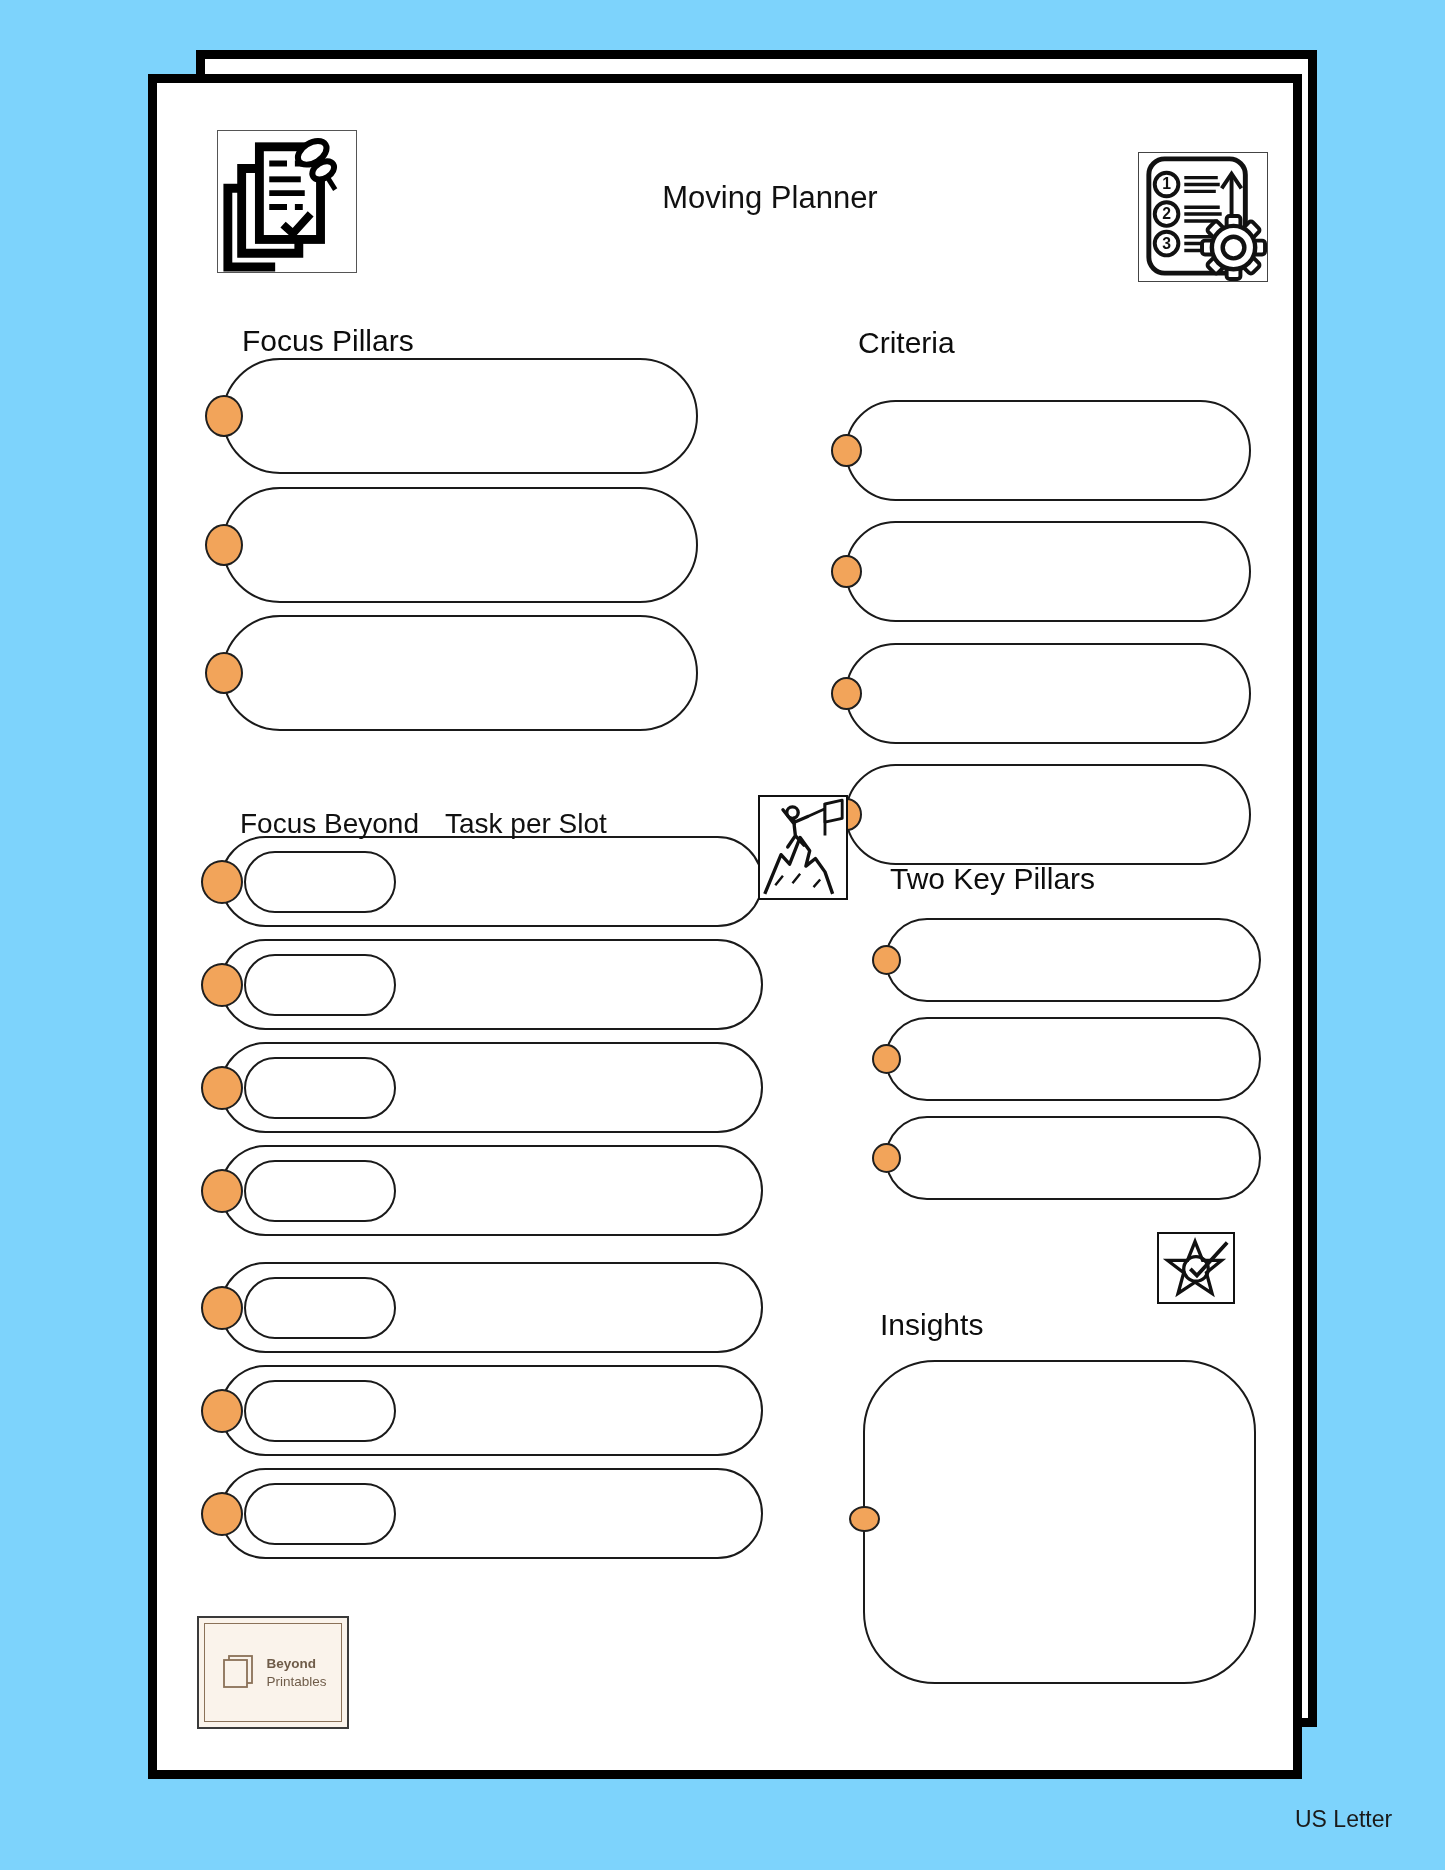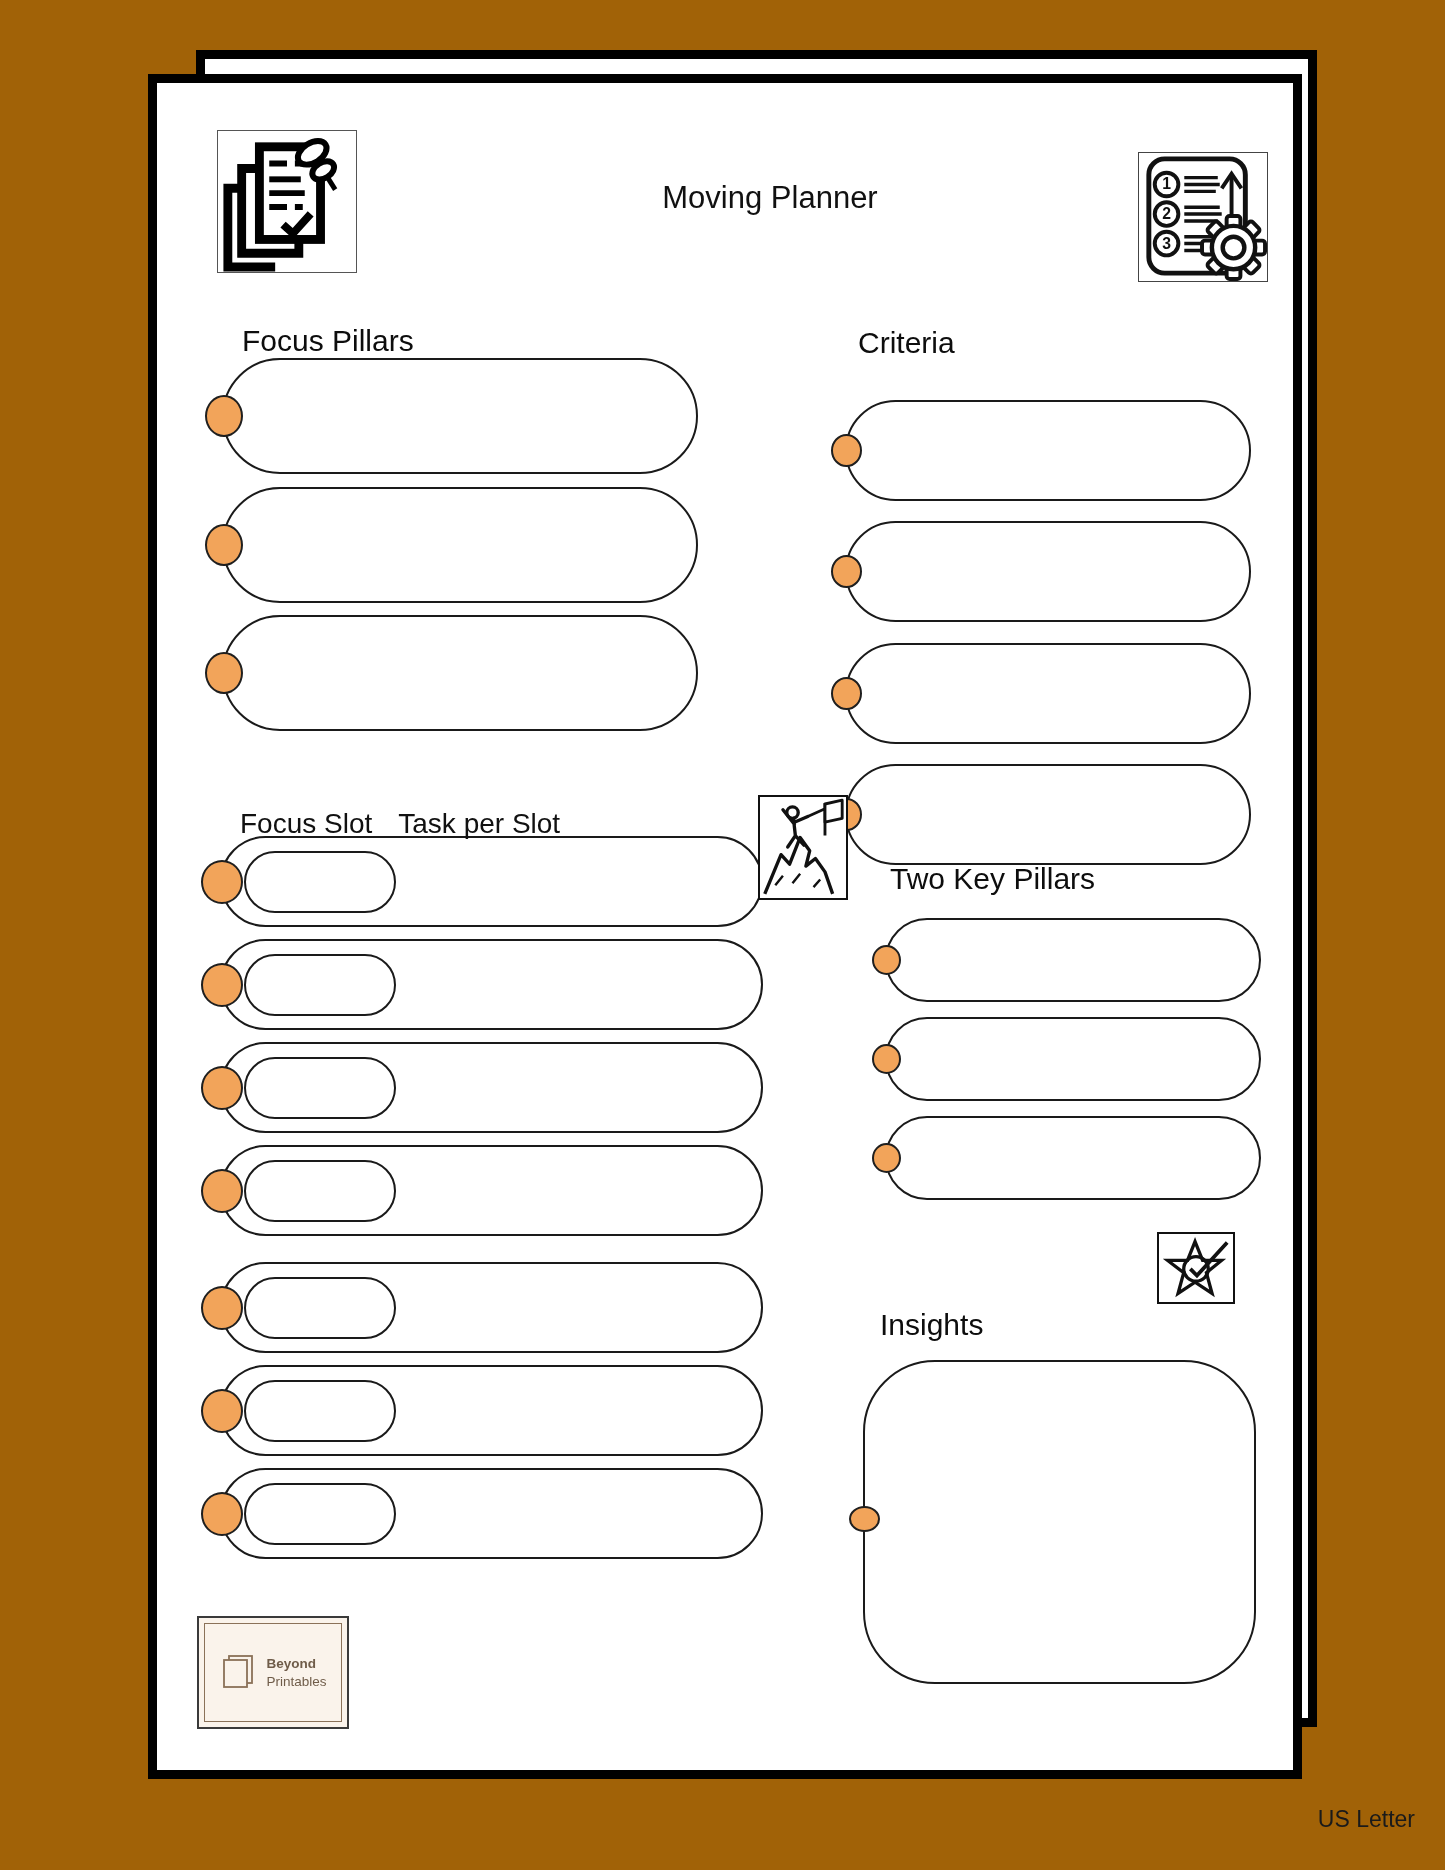--- a/index.html
+++ b/index.html
@@ -1,37 +1,37 @@
 <!DOCTYPE html>
 <html style="--accent-orange: #F2A45A; --shape-border: #1A1A1A; --page-border: #000000; --logo-background: #FAF3EB; --logo-accent: #8A7158;"><head>
 <meta charset="utf-8">
 <style>
   html,body{margin:0;padding:0;background:#fff}
   body{font-family:"Liberation Sans",sans-serif;color:#111}
-  .canvas{position:relative;width:1445px;height:1870px;background:#a16207;overflow:hidden}
+  .canvas{position:relative;width:1445px;height:1870px;background:#7dd3fc;overflow:hidden}
   .page{position:absolute;background:#fff;border:9px solid var(--page-border,#000);box-sizing:border-box}
   .label{position:absolute;font-size:30px;color:#0d0d0d;white-space:nowrap;z-index:3}
   .pill{position:absolute;background:#fff;border:2px solid var(--shape-border,#1a1a1a);box-sizing:border-box;z-index:2}
   .dot{position:absolute;background:var(--accent-orange,#F2A45A);border:2px solid #1f1f1f;border-radius:50%;box-sizing:border-box;z-index:4}
   .dot.fp{width:38px;height:42px;left:-19px;top:50%;margin-top:-21px}
   .dot.cr{width:31px;height:33px;left:-16px;top:50%;margin-top:-17px}
   .dot.fs{width:42px;height:44px;left:-21px;top:50%;margin-top:-22px}
   .dot.ki{width:29px;height:30px;left:-15px;top:50%;margin-top:-15px}
   .dot.db{width:31px;height:26px;left:-16px;top:45%}
   .fp-pill{left:222px;width:476px;height:116px;border-radius:58px}
   .cr-pill{left:845px;width:406px;height:101px;border-radius:51px}
   .fs-row{left:220px;width:543px;height:91px;border-radius:46px}
   .fs-inner{position:absolute;left:22px;top:50%;transform:translateY(-50%);width:152px;height:62px;background:#fff;border:2px solid var(--shape-border,#1a1a1a);border-radius:31px;box-sizing:border-box}
   .ki-pill{left:885px;width:376px;height:84px;border-radius:42px}
   .iconbox{position:absolute;background:#fff;box-sizing:border-box;z-index:3}
   .iconbox svg{display:block;width:100%;height:100%}
   .fs-header{position:absolute;left:240px;top:808px;display:flex;gap:26px;font-size:28px;z-index:5;white-space:nowrap}
   .footer-url{position:absolute;left:435px;top:1737px;width:500px;text-align:center;font-size:24px;z-index:3}
   .footer-url span{text-decoration:underline;text-underline-offset:5px}
-  .size-label{position:absolute;left:1295px;top:1806px;width:120px;text-align:right;font-size:23px;color:#1a1a1a}
+  .size-label{position:absolute;left:1295px;top:1806px;width:120px;text-align:left;font-size:23px;color:#1a1a1a}
   .logo{position:absolute;left:197px;top:1616px;width:152px;height:113px;background:var(--logo-background,#FAF3EB);border:2px solid #3a3a3a;box-sizing:border-box;z-index:3}
   .logo .inner-frame{position:absolute;inset:5px;border:1px solid var(--logo-accent,#8A7158)}
   .logo .content{position:absolute;inset:0;display:flex;align-items:center;justify-content:center;gap:7px}
   .logo .brand{color:#6F5C49;font-size:13.5px;line-height:1.3}
   .title{position:absolute;left:450px;top:180px;width:640px;text-align:center;font-size:31px;z-index:3}
 </style>
 </head>
 <body>
 
 <div class="canvas">
@@ -110,21 +110,21 @@
     <span class="dot cr"></span>
     </div>
   <div class="pill cr-pill" style="top:643px;">
     <span class="dot cr"></span>
     </div>
   <div class="pill cr-pill" style="top:764px;">
     <span class="dot cr"></span>
     </div>
 
   <div class="fs-header">
-    <span>Focus Slot</span>
+    <span>Focus Beyond</span>
     <span>Task per Slot</span>
   </div>
 
   <div class="pill fs-row" style="top:836px;">
     <span class="dot fs"></span>
     <div class="fs-inner"></div>
     </div>
   <div class="pill fs-row" style="top:939px;">
     <span class="dot fs"></span>
     <div class="fs-inner"></div>

